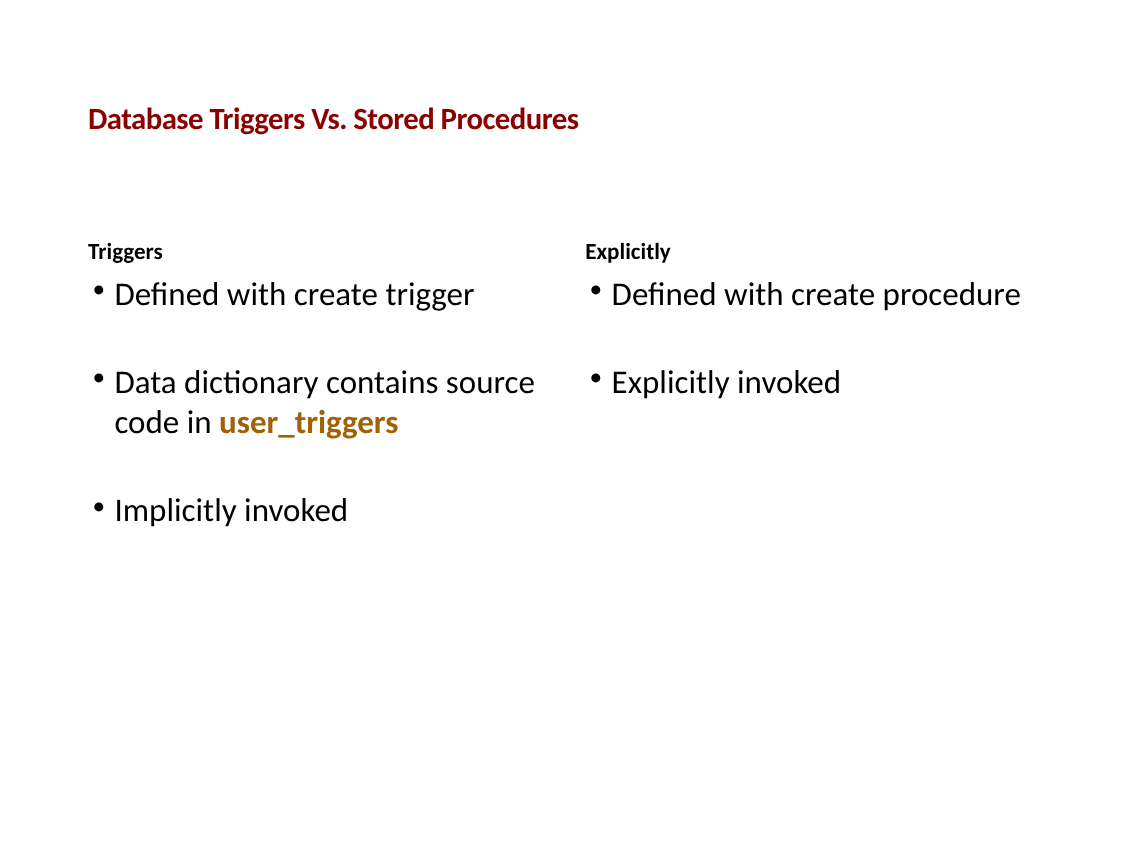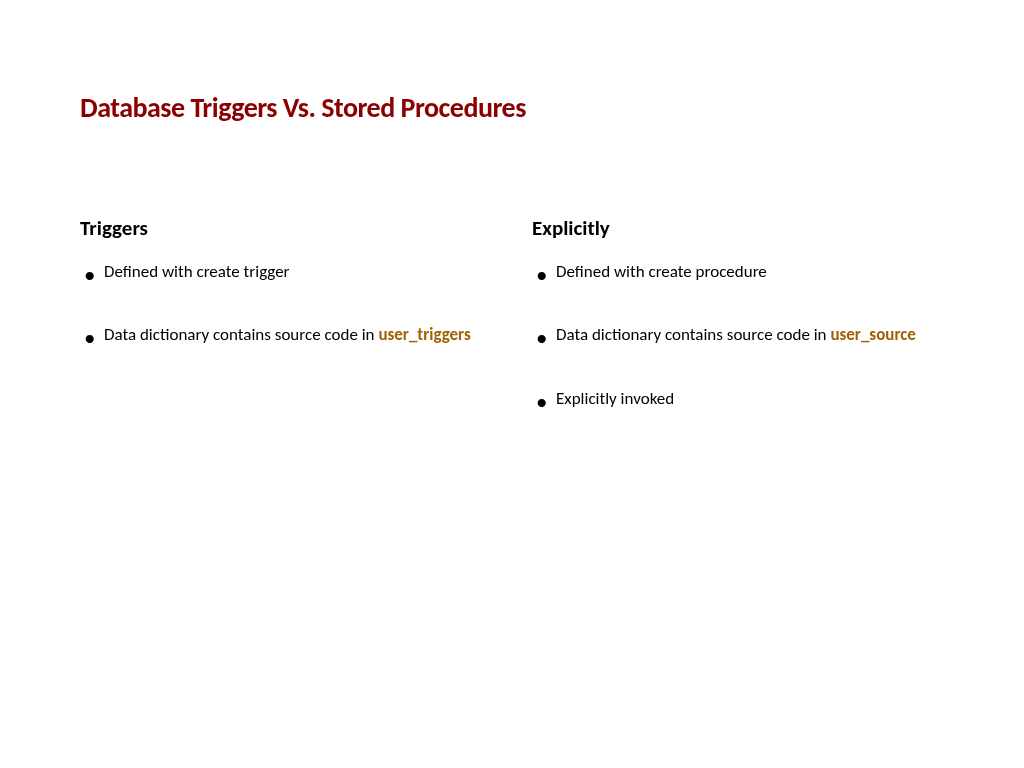--- a/index.html
+++ b/index.html
@@ -24,29 +24,29 @@
     gap: 40px;
   }
   .column {
     flex: 1;
     min-width: 0;
   }
   .col-heading {
     font-size: 21px;
     font-weight: 700;
     color: #000;
-    margin-bottom: 20px;
+    margin-bottom: 8px;
   }
   ul.points {
     list-style: none;
   }
   ul.points > li {
     position: relative;
     padding-left: 24px;
-    font-size: 17px;
+    font-size: 30px;
     line-height: 1.25;
     color: #000;
     margin-bottom: 42px;
   }
   ul.points > li::before {
     content: "•";
     position: absolute;
     left: 4px;
     top: 0;
     color: #000;
@@ -63,25 +63,25 @@
 
 <h1 class="title">Database Triggers Vs. Stored Procedures</h1>
 
 <div class="columns">
 
   <div class="column">
     <div class="col-heading">Triggers</div>
     <ul class="points">
       <li><span>Defined with create trigger</span></li>
       <li><span>Data dictionary contains source code in </span><span class="kw">user_triggers</span></li>
+      <li><span>Implicitly invoked</span></li>
     </ul>
   </div>
 
   <div class="column">
     <div class="col-heading">Explicitly</div>
     <ul class="points">
       <li><span> Defined with create procedure</span></li>
-      <li><span>Data dictionary contains source code in </span><span class="kw">user_source</span></li>
       <li><span>Explicitly invoked</span></li>
     </ul>
   </div>
 
 </div>
 
 </body></html>

